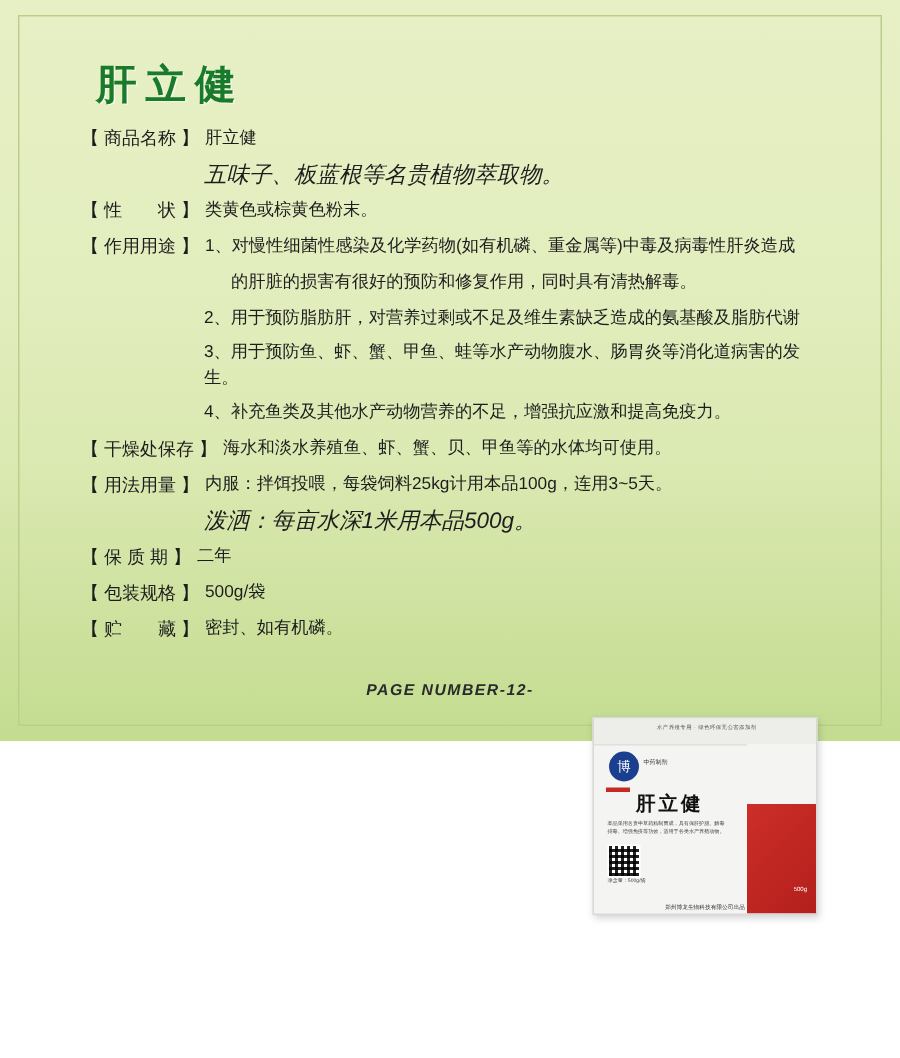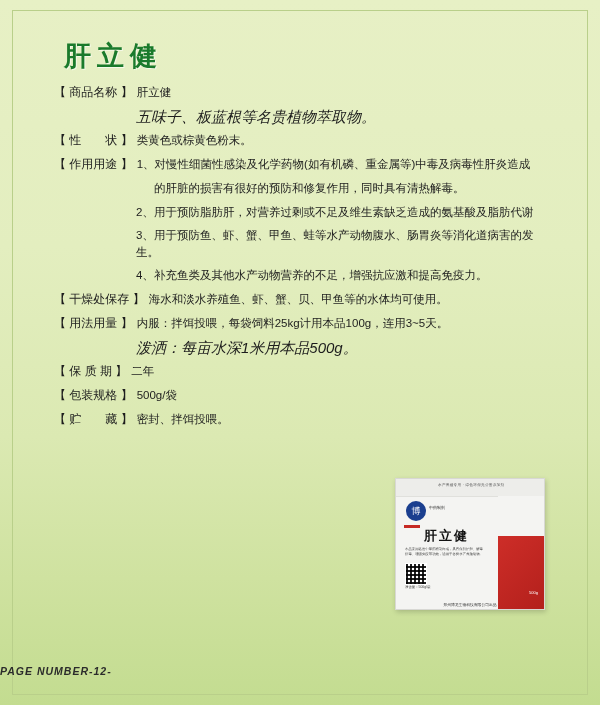--- a/index.html
+++ b/index.html
@@ -9,21 +9,21 @@
   body {
     width: 600px;
     height: 705px;
     font-family: "Liberation Sans", sans-serif;
     background: #ffffff;
     overflow: hidden;
   }
   .page {
     position: relative;
     width: 600px;
-    height: 705px;
+    height: 494px;
     box-sizing: border-box;
     background: linear-gradient(to bottom, #e7f0c5 0%, #e3eebf 35%, #dbe9b2 62%, #cfe2a0 82%, #c3dc90 100%);
   }
   .inner {
     position: absolute;
     left: 12px;
     top: 10px;
     right: 12px;
     bottom: 10px;
     border: 1px solid #b9cf8a;
@@ -224,21 +224,21 @@
     left: 9px;
     bottom: 20px;
     font-size: 3.4px;
     color: #444;
   }
   .footer {
     position: absolute;
     left: 0;
     right: 0;
     bottom: 28px;
-    text-align: left;
+    text-align: center;
     font-size: 10.5px;
     font-weight: bold;
     font-style: italic;
     letter-spacing: 1px;
     color: #2b2b2b;
   }
 </style>
 </head>
 <body>
 
@@ -293,21 +293,21 @@
       <div class="value">二年</div>
     </div>
 
     <div class="row">
       <div class="label">【 包装规格 】</div>
       <div class="value">500g/袋</div>
     </div>
 
     <div class="row">
       <div class="label spaced">【 贮　　藏 】</div>
-      <div class="value">密封、拌饵投喂。</div>
+      <div class="value">密封、如有机磷。</div>
     </div>
 
   </div>
 
   <div class="package">
     <div class="bag">
       <div class="bag-top"></div>
       <div class="bag-top-text">水产养殖专用 · 绿色环保无公害添加剂</div>
       <div class="bag-red"></div>
       <div class="bag-red-white"></div>

